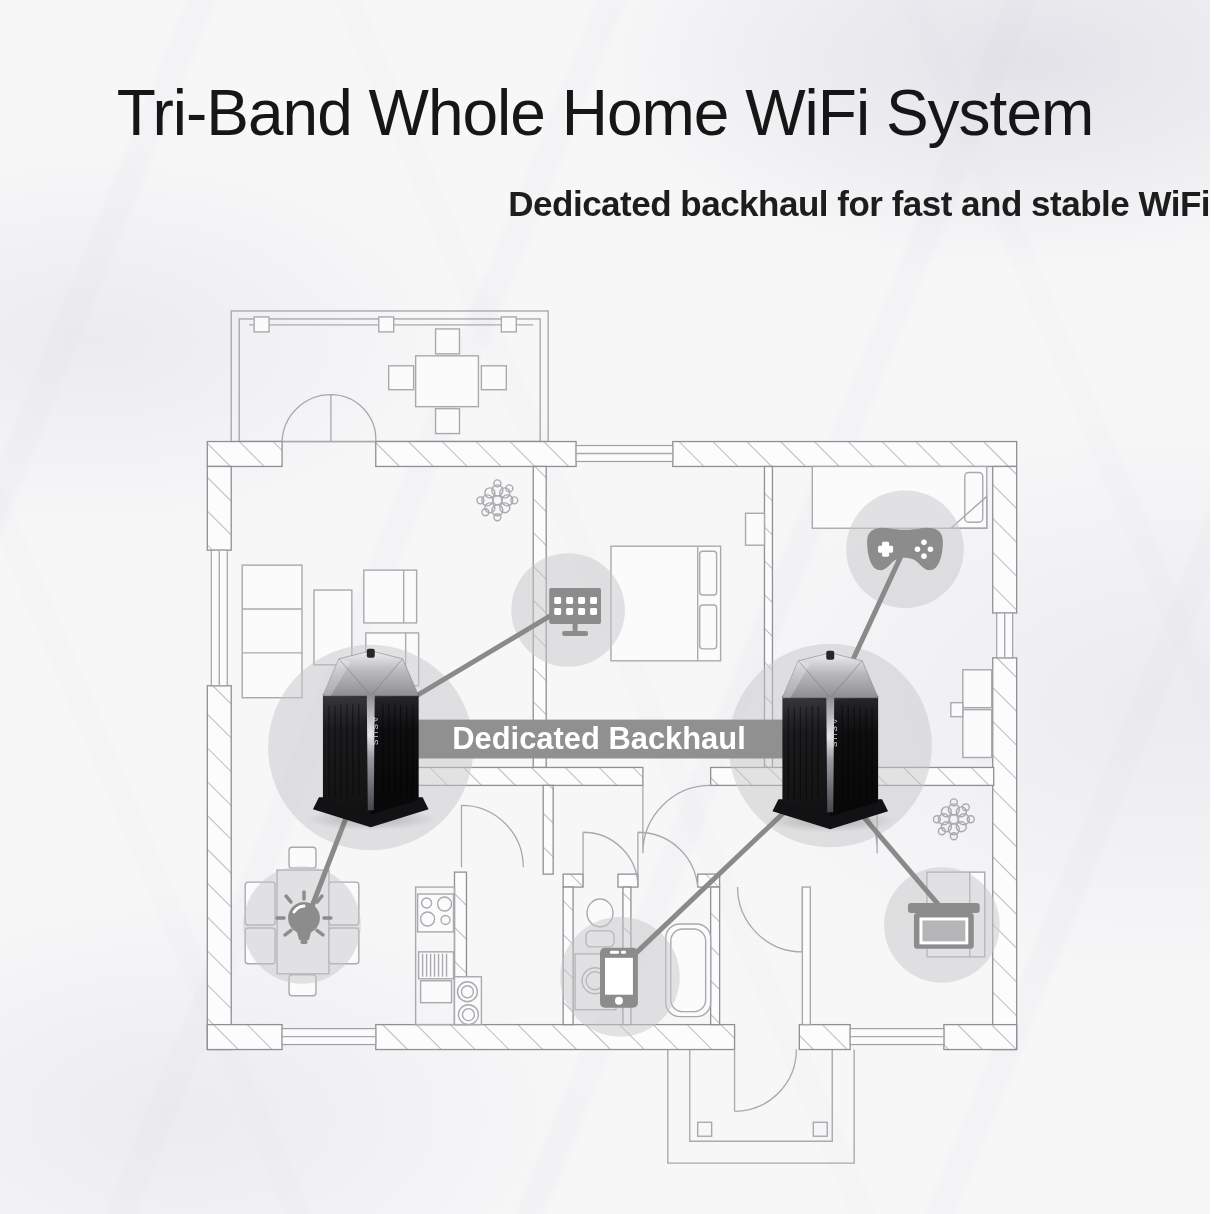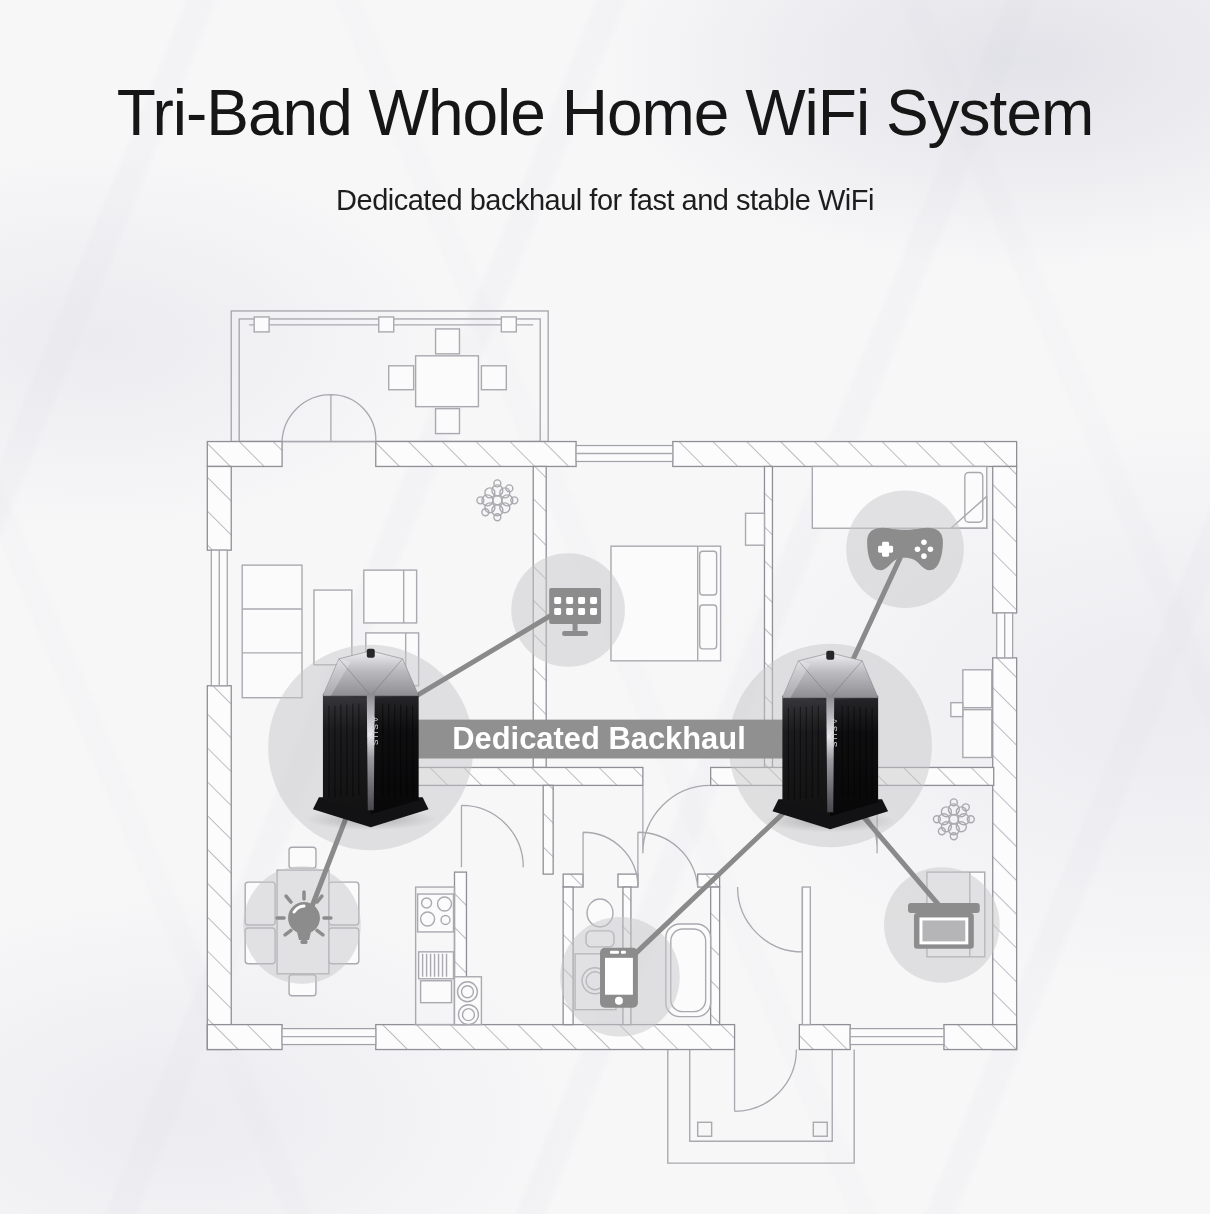--- a/index.html
+++ b/index.html
@@ -17,22 +17,22 @@
   .marble-b { position:absolute; inset:0; pointer-events:none; opacity:.5;
     background:
       repeating-linear-gradient(112deg, transparent 0 170px, rgba(198,198,212,.16) 176px 196px, transparent 204px 380px),
       repeating-linear-gradient(67deg, transparent 0 260px, rgba(204,204,216,.12) 266px 282px, transparent 290px 520px);
   }
   .title {
     position:absolute; top:76px; left:0; width:100%; text-align:center;
     font-size:64px; font-weight:400; letter-spacing:-1px; color:#161616; margin:0;
   }
   .subtitle {
-    position:absolute; top:184px; left:0; width:100%; text-align:center;
-    font-size:29px; font-weight:400; letter-spacing:-0.5px; color:#1d1d1d; margin:0;
+    position:absolute; top:184px; left:0; width:100%; text-align:right;
+    font-size:35px; font-weight:700; letter-spacing:-0.5px; color:#1d1d1d; margin:0;
   }
   svg.plan { position:absolute; inset:0; }
   svg text { font-family:"Liberation Sans", sans-serif; }
   .pl  { stroke:#a9a9af; fill:none; stroke-width:1.4; }
   .plf { stroke:#a9a9af; fill:#fbfbfc; stroke-width:1.4; }
   .wall{ fill:url(#hatch); stroke:#8f8f96; stroke-width:1.3; }
   .win { fill:#fbfbfc; stroke:#a0a0a7; stroke-width:1.2; }
   .door{ stroke:#a8a8ae; fill:none; stroke-width:1.3; }
   .icon{ fill:#8c8c8c; }
   .conn{ stroke:#8a8a8a; stroke-width:5; stroke-linecap:round; }

